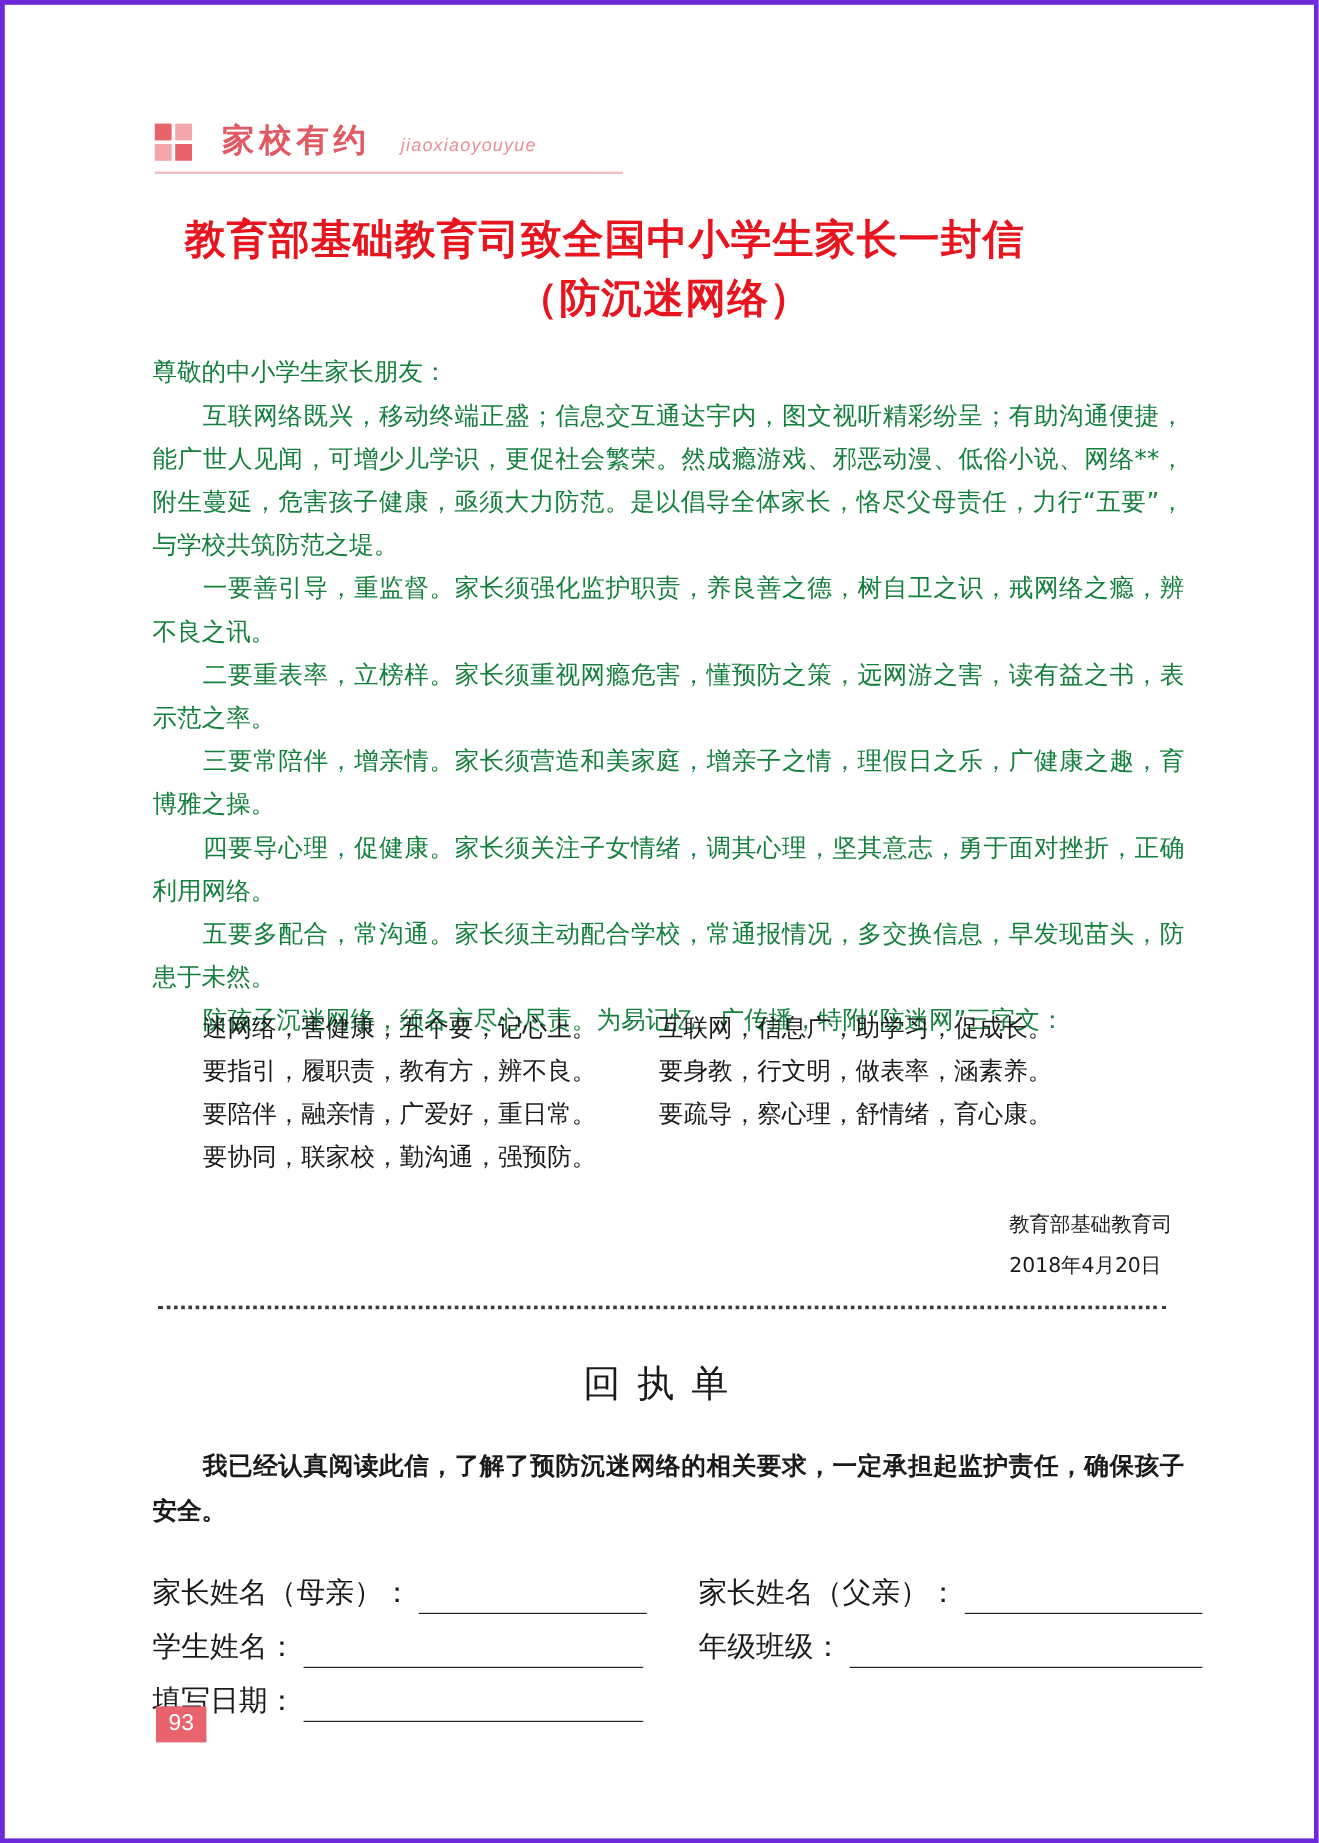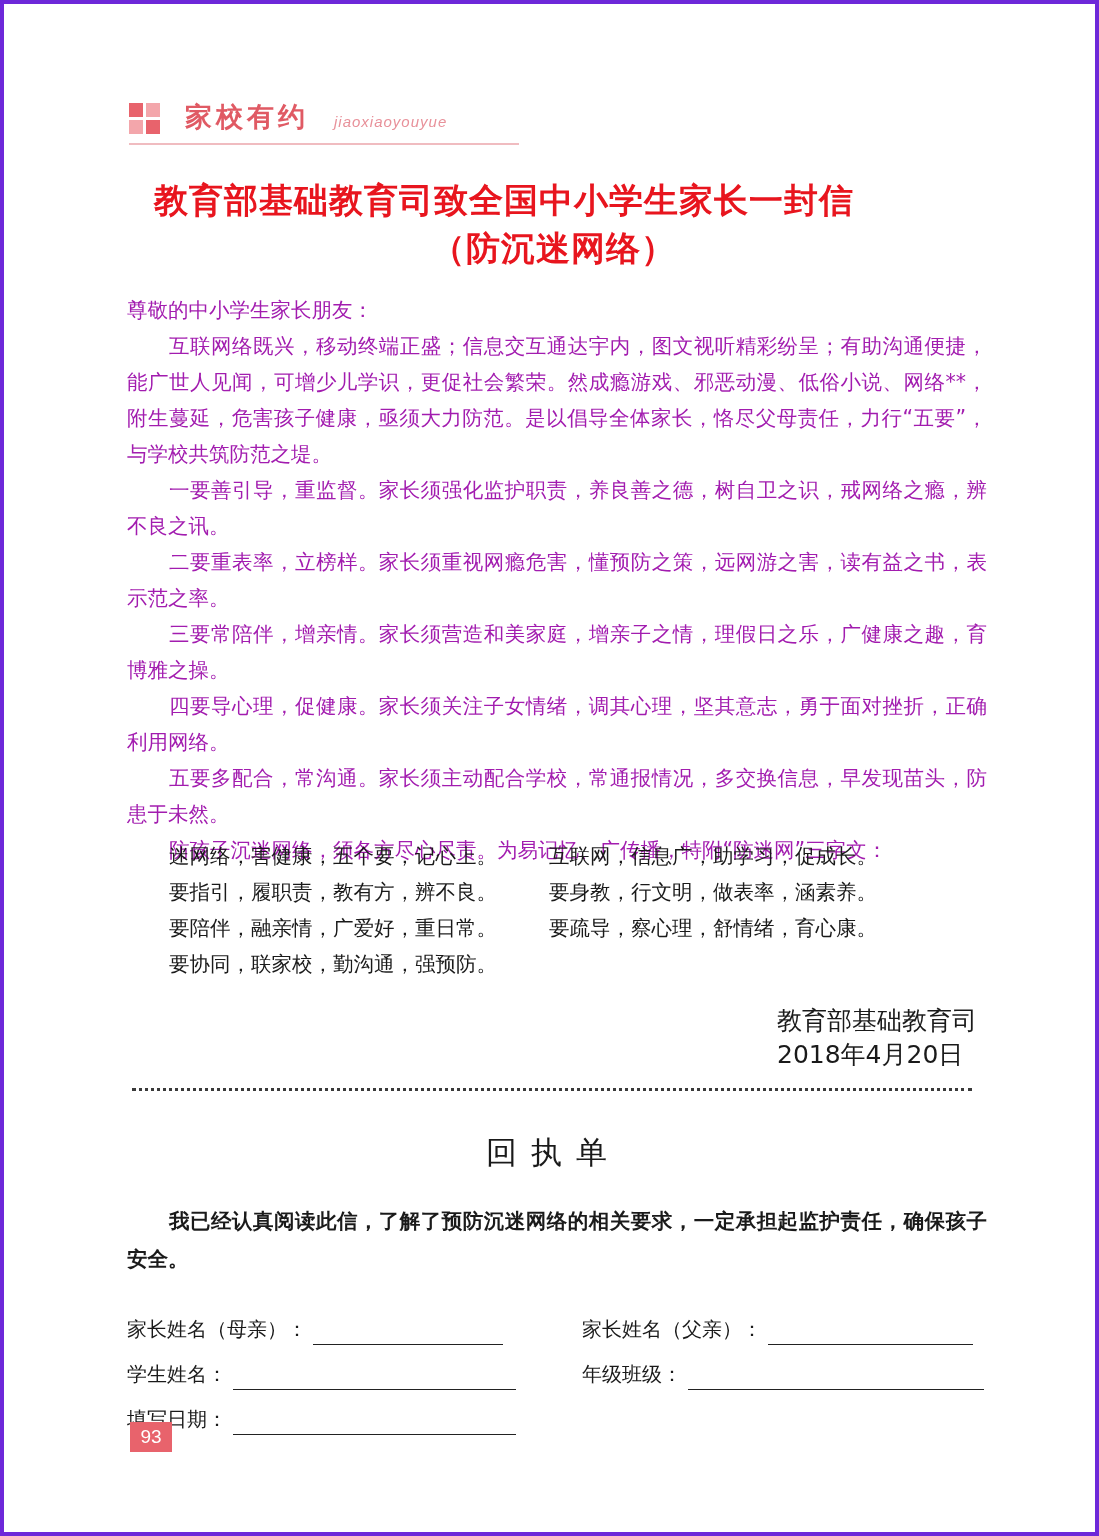--- a/index.html
+++ b/index.html
@@ -111,21 +111,21 @@
     left: 123px;
     top: 288px;
     width: 860px;
   }
   .para {
     font-size: 20.5px;
     line-height: 36px;
     text-align: justify;
     text-justify: inter-ideograph;
     margin: 0 0 0 0;
-    color: #a21caf;
+    color: #15803d;
     font-family: "DejaVu Sans", "Liberation Sans", sans-serif;
   }
   .para.indent { text-indent: 42px; }
 
   
   .verse-block {
     position: absolute;
     left: 123px;
     top: 834px;
     width: 860px;
@@ -140,21 +140,21 @@
     width: 380px;
     text-indent: 42px;
   }
 
   
   .sign {
     position: absolute;
     right: 118px;
     top: 1000px;
     text-align: left;
-    font-size: 25px;
+    font-size: 17px;
     line-height: 34px;
     font-family: "DejaVu Sans", "Liberation Sans", sans-serif;
   }
 
   
   .dots {
     position: absolute;
     left: 128px;
     top: 1084px;
     width: 840px;
@@ -194,21 +194,21 @@
     width: 880px;
   }
   .field-row {
     display: flex;
     height: 45px;
     align-items: flex-end;
   }
   .field {
     display: flex;
     align-items: flex-end;
-    font-size: 20px;
+    font-size: 24px;
     font-family: Liberation Mono, monospace;
   }
   .field .lbl { white-space: nowrap; padding-bottom: 2px; }
   .field .line {
     display: inline-block;
     border-bottom: 1px solid #222;
     height: 22px;
     margin-left: 6px;
   }
   .field.left  { width: 455px; }

